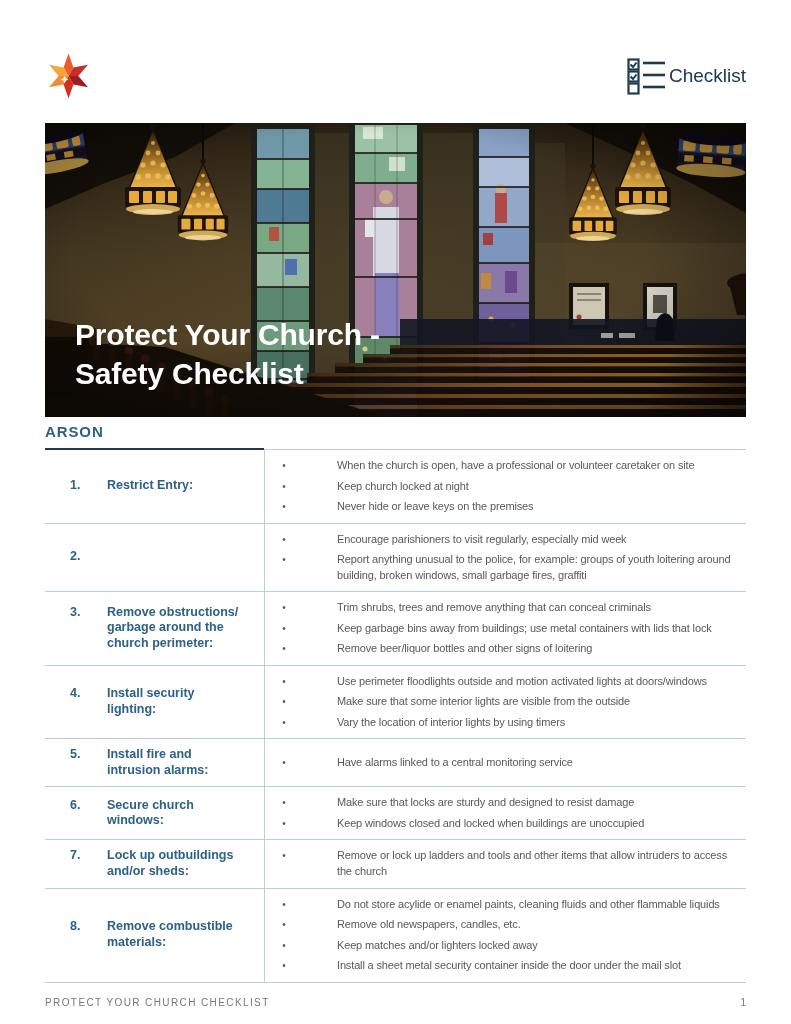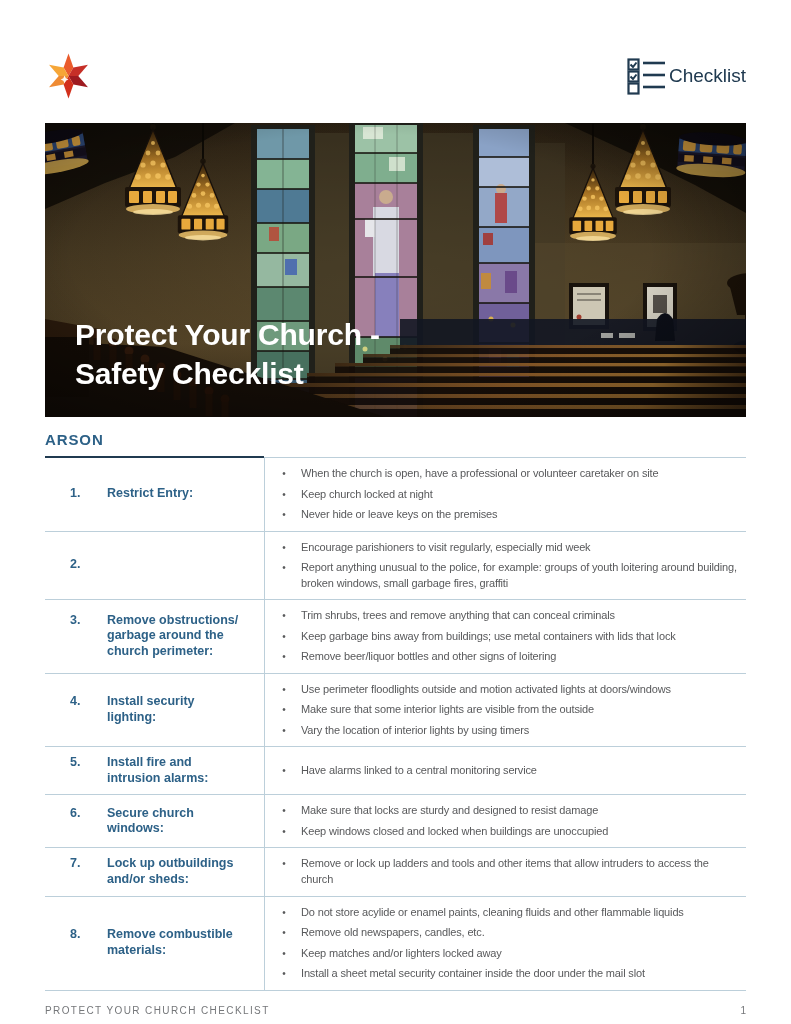--- a/index.html
+++ b/index.html
@@ -18,36 +18,36 @@
   .brand-wordmark { font-size: 31px; color: #203a50; font-weight: 400; letter-spacing: -0.8px; margin-left: 2px; }
   .badge { display: flex; align-items: center; gap: 2px; }
   .badge-label { font-size: 19px; color: #203a50; font-weight: 400; }
 
   
   .hero { position: relative; margin-top: 21px; width: 569px; height: 294px; }
   .hero svg { display: block; }
   .hero-title { position: absolute; left: 30px; top: 192px; color: #ffffff; font-size: 30px; font-weight: 700; line-height: 39px; letter-spacing: -0.2px; }
 
   
-  .section-heading { margin-top: 14px; font-size: 15px; font-weight: 700; color: #2d6187; letter-spacing: 0.9px; }
+  .section-heading { margin-top: 6px; font-size: 15px; font-weight: 700; color: #2d6187; letter-spacing: 0.9px; }
   .rule { display: flex; align-items: center; margin-top: 8px; }
   .rule-dark { width: 219px; height: 2px; background: #203a50; }
   .rule-light { flex: 1; height: 1px; background: #bccfda; }
 
   .table { border-bottom: 1px solid #bccfda; }
   .trow { display: flex; align-items: stretch; }
   .trow + .trow { border-top: 1px solid #bccfda; }
   .cell-l { width: 219px; padding: 8px 8px 8px 25px; display: flex; align-items: center; }
   .lblwrap { display: flex; }
   .num { width: 25px; flex: none; font-size: 12.5px; font-weight: 700; color: #2d6187; line-height: 1.25; }
   .lbl { width: 148px; font-size: 12.5px; font-weight: 700; color: #2d6187; line-height: 1.25; padding-left: 12px; }
   .cell-r { flex: 1; border-left: 1px solid #bccfda; padding: 8px 6px 8px 14px; display: flex; flex-direction: column; gap: 5px; justify-content: center; }
   .bullet { display: flex; }
   .dot { width: 10px; flex: none; margin-right: 12px; color: #58595b; font-size: 10px; line-height: 15.5px; text-align: center; }
-  .btxt { flex: 1; font-size: 11px; color: #58595b; line-height: 15.5px; letter-spacing: -0.15px; }
+  .btxt { flex: 1; font-size: 11px; color: #58595b; line-height: 15.5px; letter-spacing: -0.15px; margin-left: 36px; }
 
   
   .footer { display: flex; justify-content: space-between; align-items: center; margin-top: 14px; }
   .footer-title { font-size: 10px; letter-spacing: 1.4px; color: #75777a; }
   .footer-page { font-size: 10px; color: #75777a; }
 </style>
 </head>
 <body>
 
 <div class="page">

